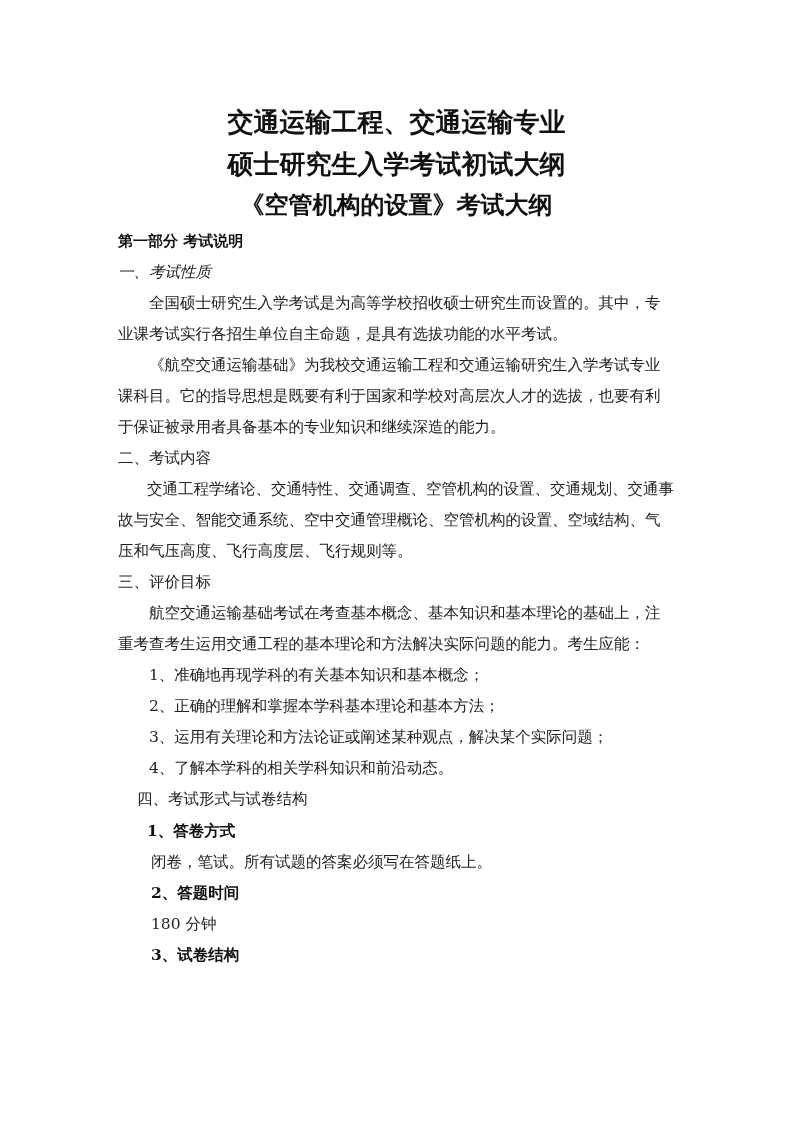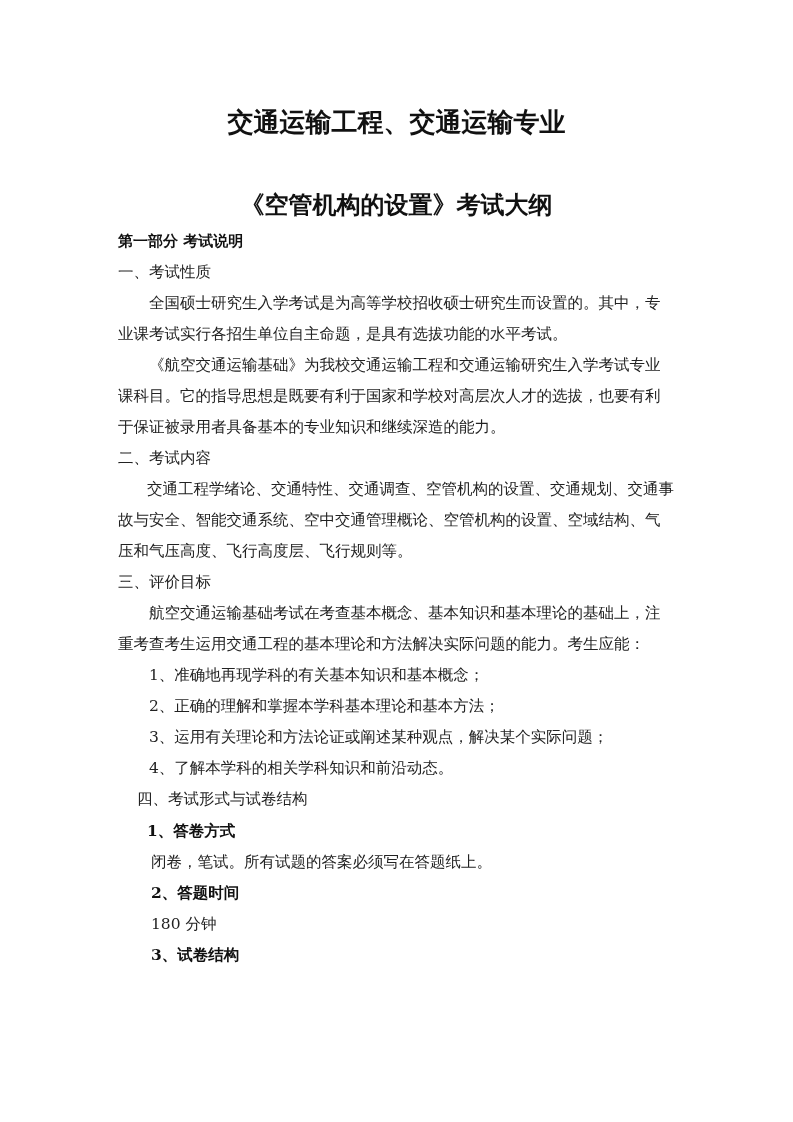--- a/index.html
+++ b/index.html
@@ -15,26 +15,27 @@
   .line { position: absolute; left: 118px; font-size: 15.5px; line-height: 20px;
           white-space: nowrap; color: #222; }
   .sans-bold { font-family: "DejaVu Sans", "Liberation Sans", sans-serif; font-weight: bold; color:#111; }
   .bold { font-weight: bold; color: #111; }
 </style>
 </head>
 <body>
 
 <div class="page">
   <div class="title t1">交通运输工程、交通运输专业</div>
+  <div class="title t2">硕士研究生入学考试初试大纲</div>
   <div class="title t3">《空管机构的设置》考试大纲</div>
 
   <div class="line sans-bold" style="left:118px; top:227px; font-size:15px;">第一部分  考试说明</div>
 
   <div id="lines">
-      <div class="line" style="left: 118px; top: 258px;">一、考试性质</div>
+      <div class="line" style="left: 118px; top: 258px; font-style: italic;">一、考试性质</div>
       <div class="line" style="left: 149px; top: 289px;">全国硕士研究生入学考试是为高等学校招收硕士研究生而设置的。其中，专</div>
       <div class="line" style="left: 118px; top: 320px; text-align: right;">业课考试实行各招生单位自主命题，是具有选拔功能的水平考试。</div>
       <div class="line" style="left: 149px; top: 351px;">《航空交通运输基础》为我校交通运输工程和交通运输研究生入学考试专业</div>
       <div class="line" style="left: 118px; top: 382px;">课科目。它的指导思想是既要有利于国家和学校对高层次人才的选拔，也要有利</div>
       <div class="line" style="left: 118px; top: 413px;">于保证被录用者具备基本的专业知识和继续深造的能力。</div>
       <div class="line" style="left: 118px; top: 444px;">二、考试内容</div>
       <div class="line" style="left: 147px; top: 475px;">交通工程学绪论、交通特性、交通调查、空管机构的设置、交通规划、交通事</div>
       <div class="line" style="left: 118px; top: 506px;">故与安全、智能交通系统、空中交通管理概论、空管机构的设置、空域结构、气</div>
       <div class="line" style="left: 118px; top: 537px;">压和气压高度、飞行高度层、飞行规则等。</div>
       <div class="line" style="left: 118px; top: 568px;">三、评价目标</div>

